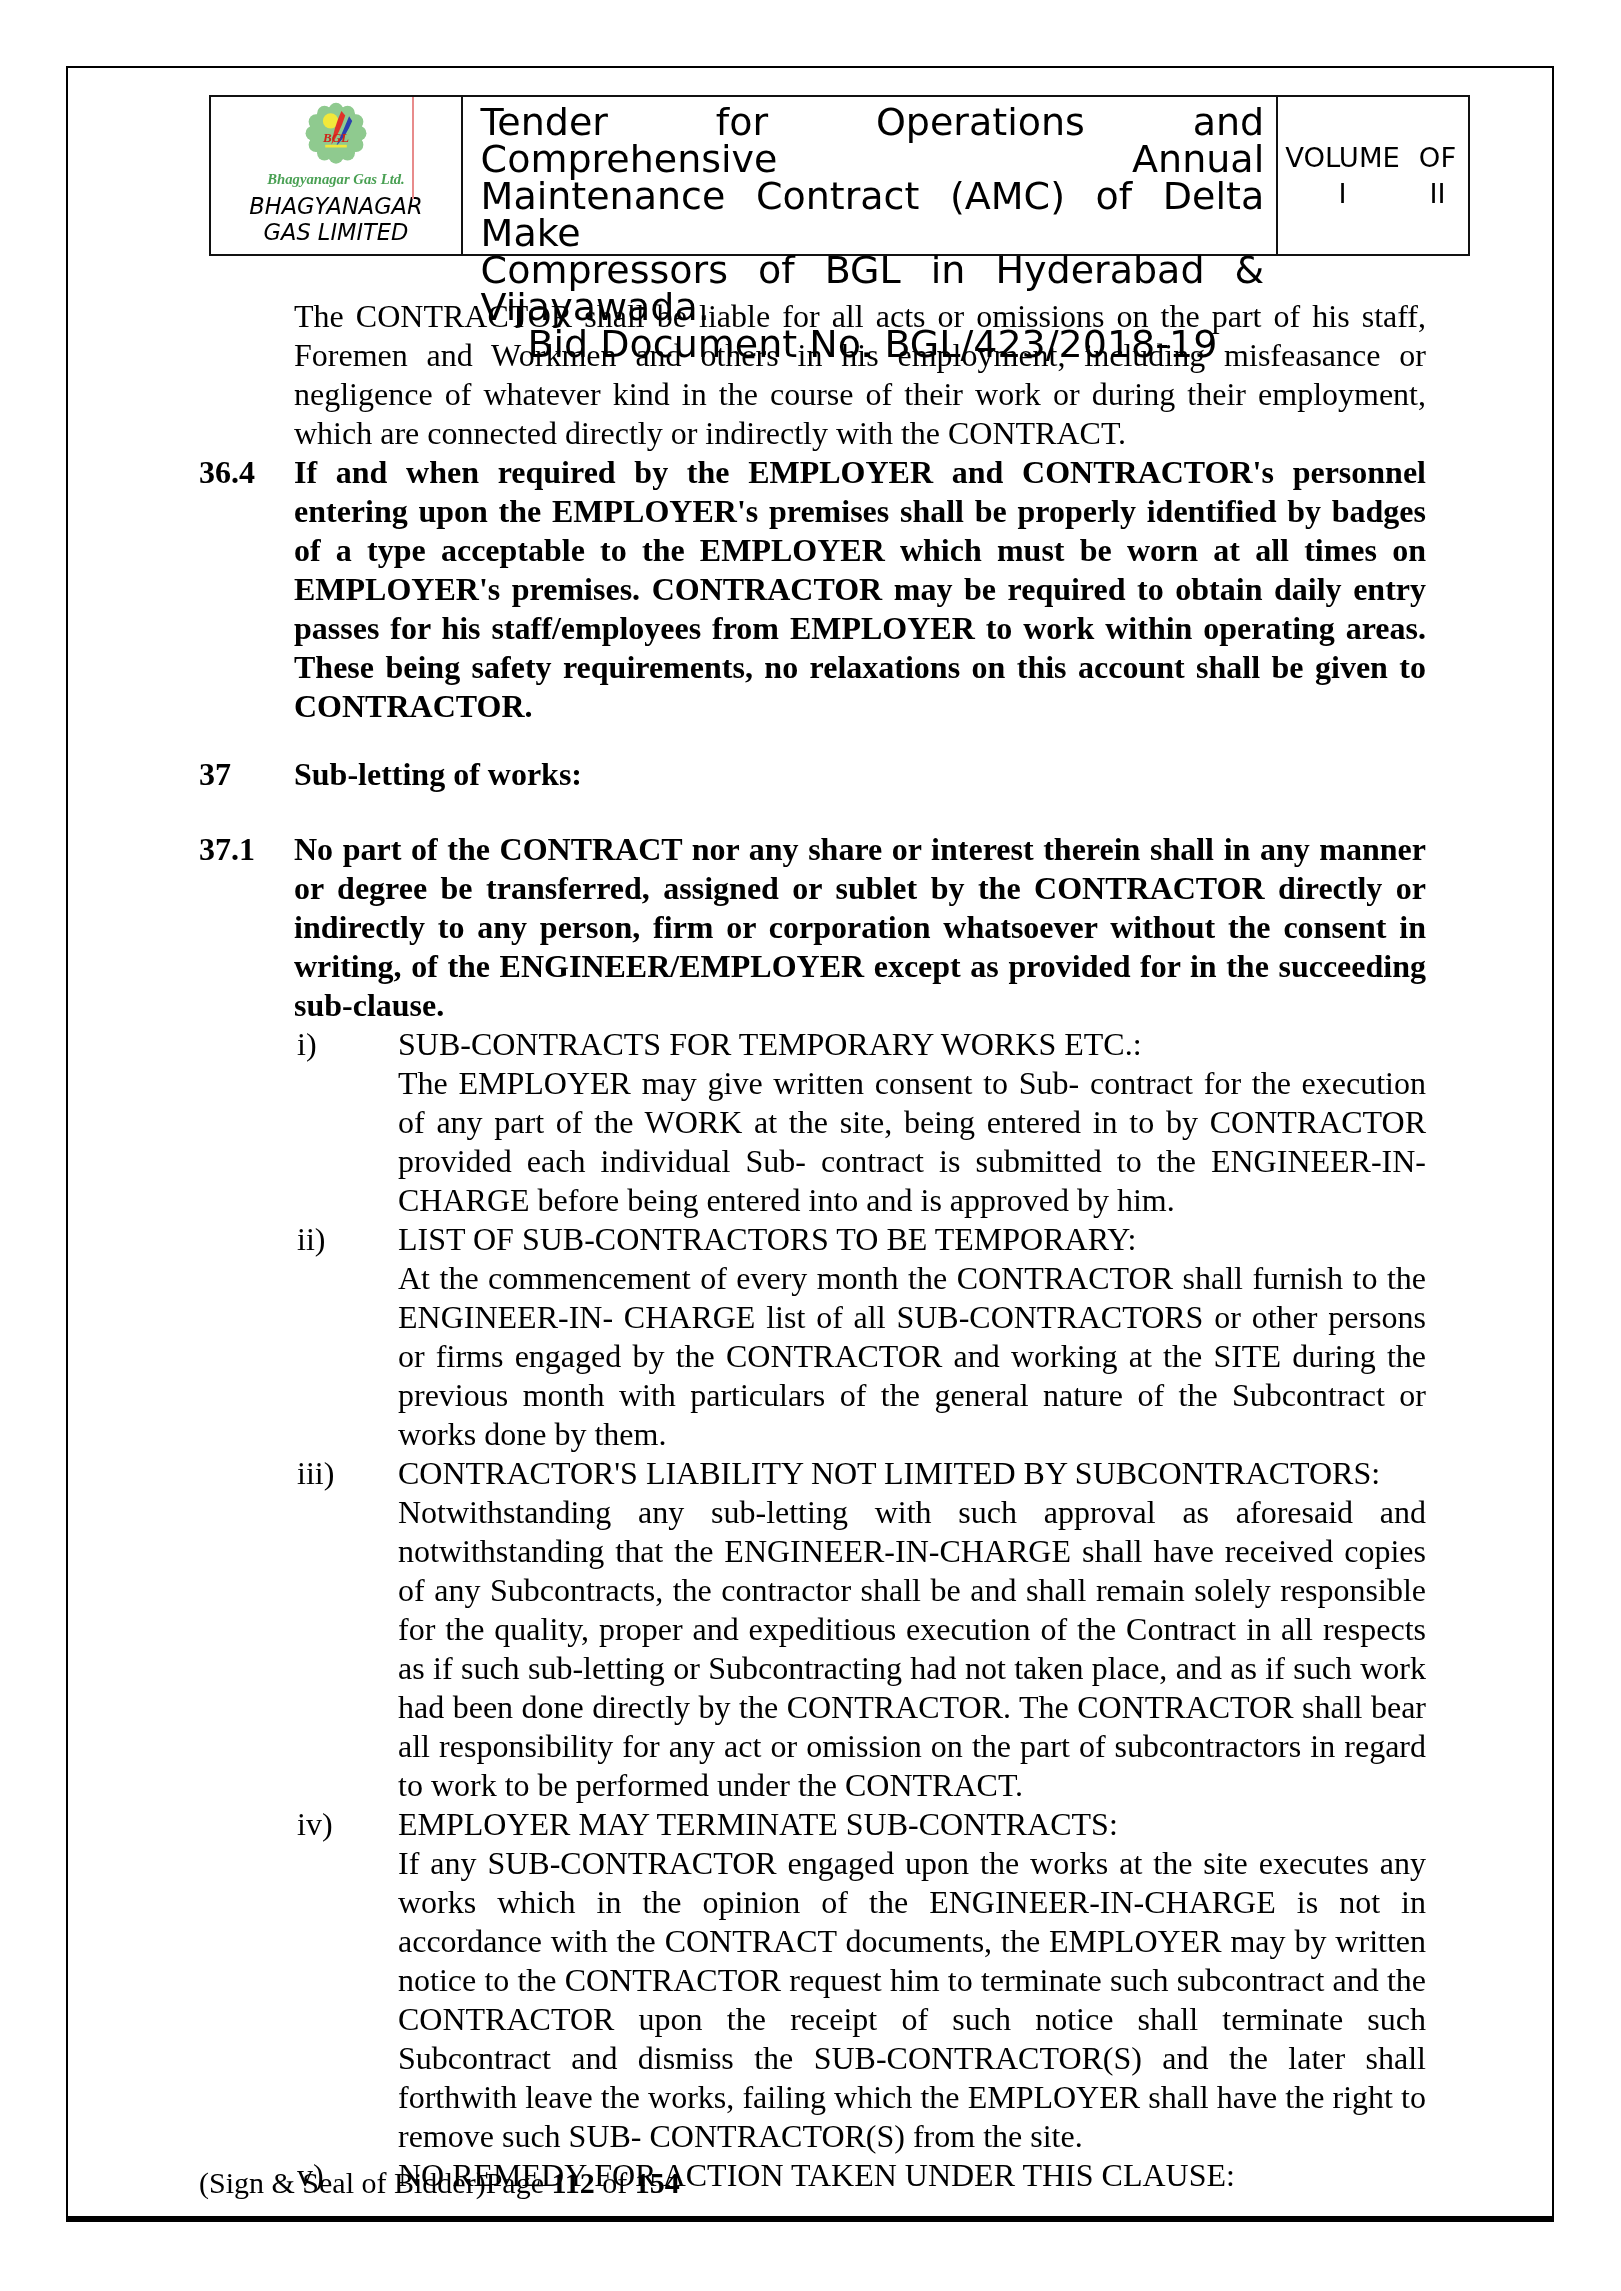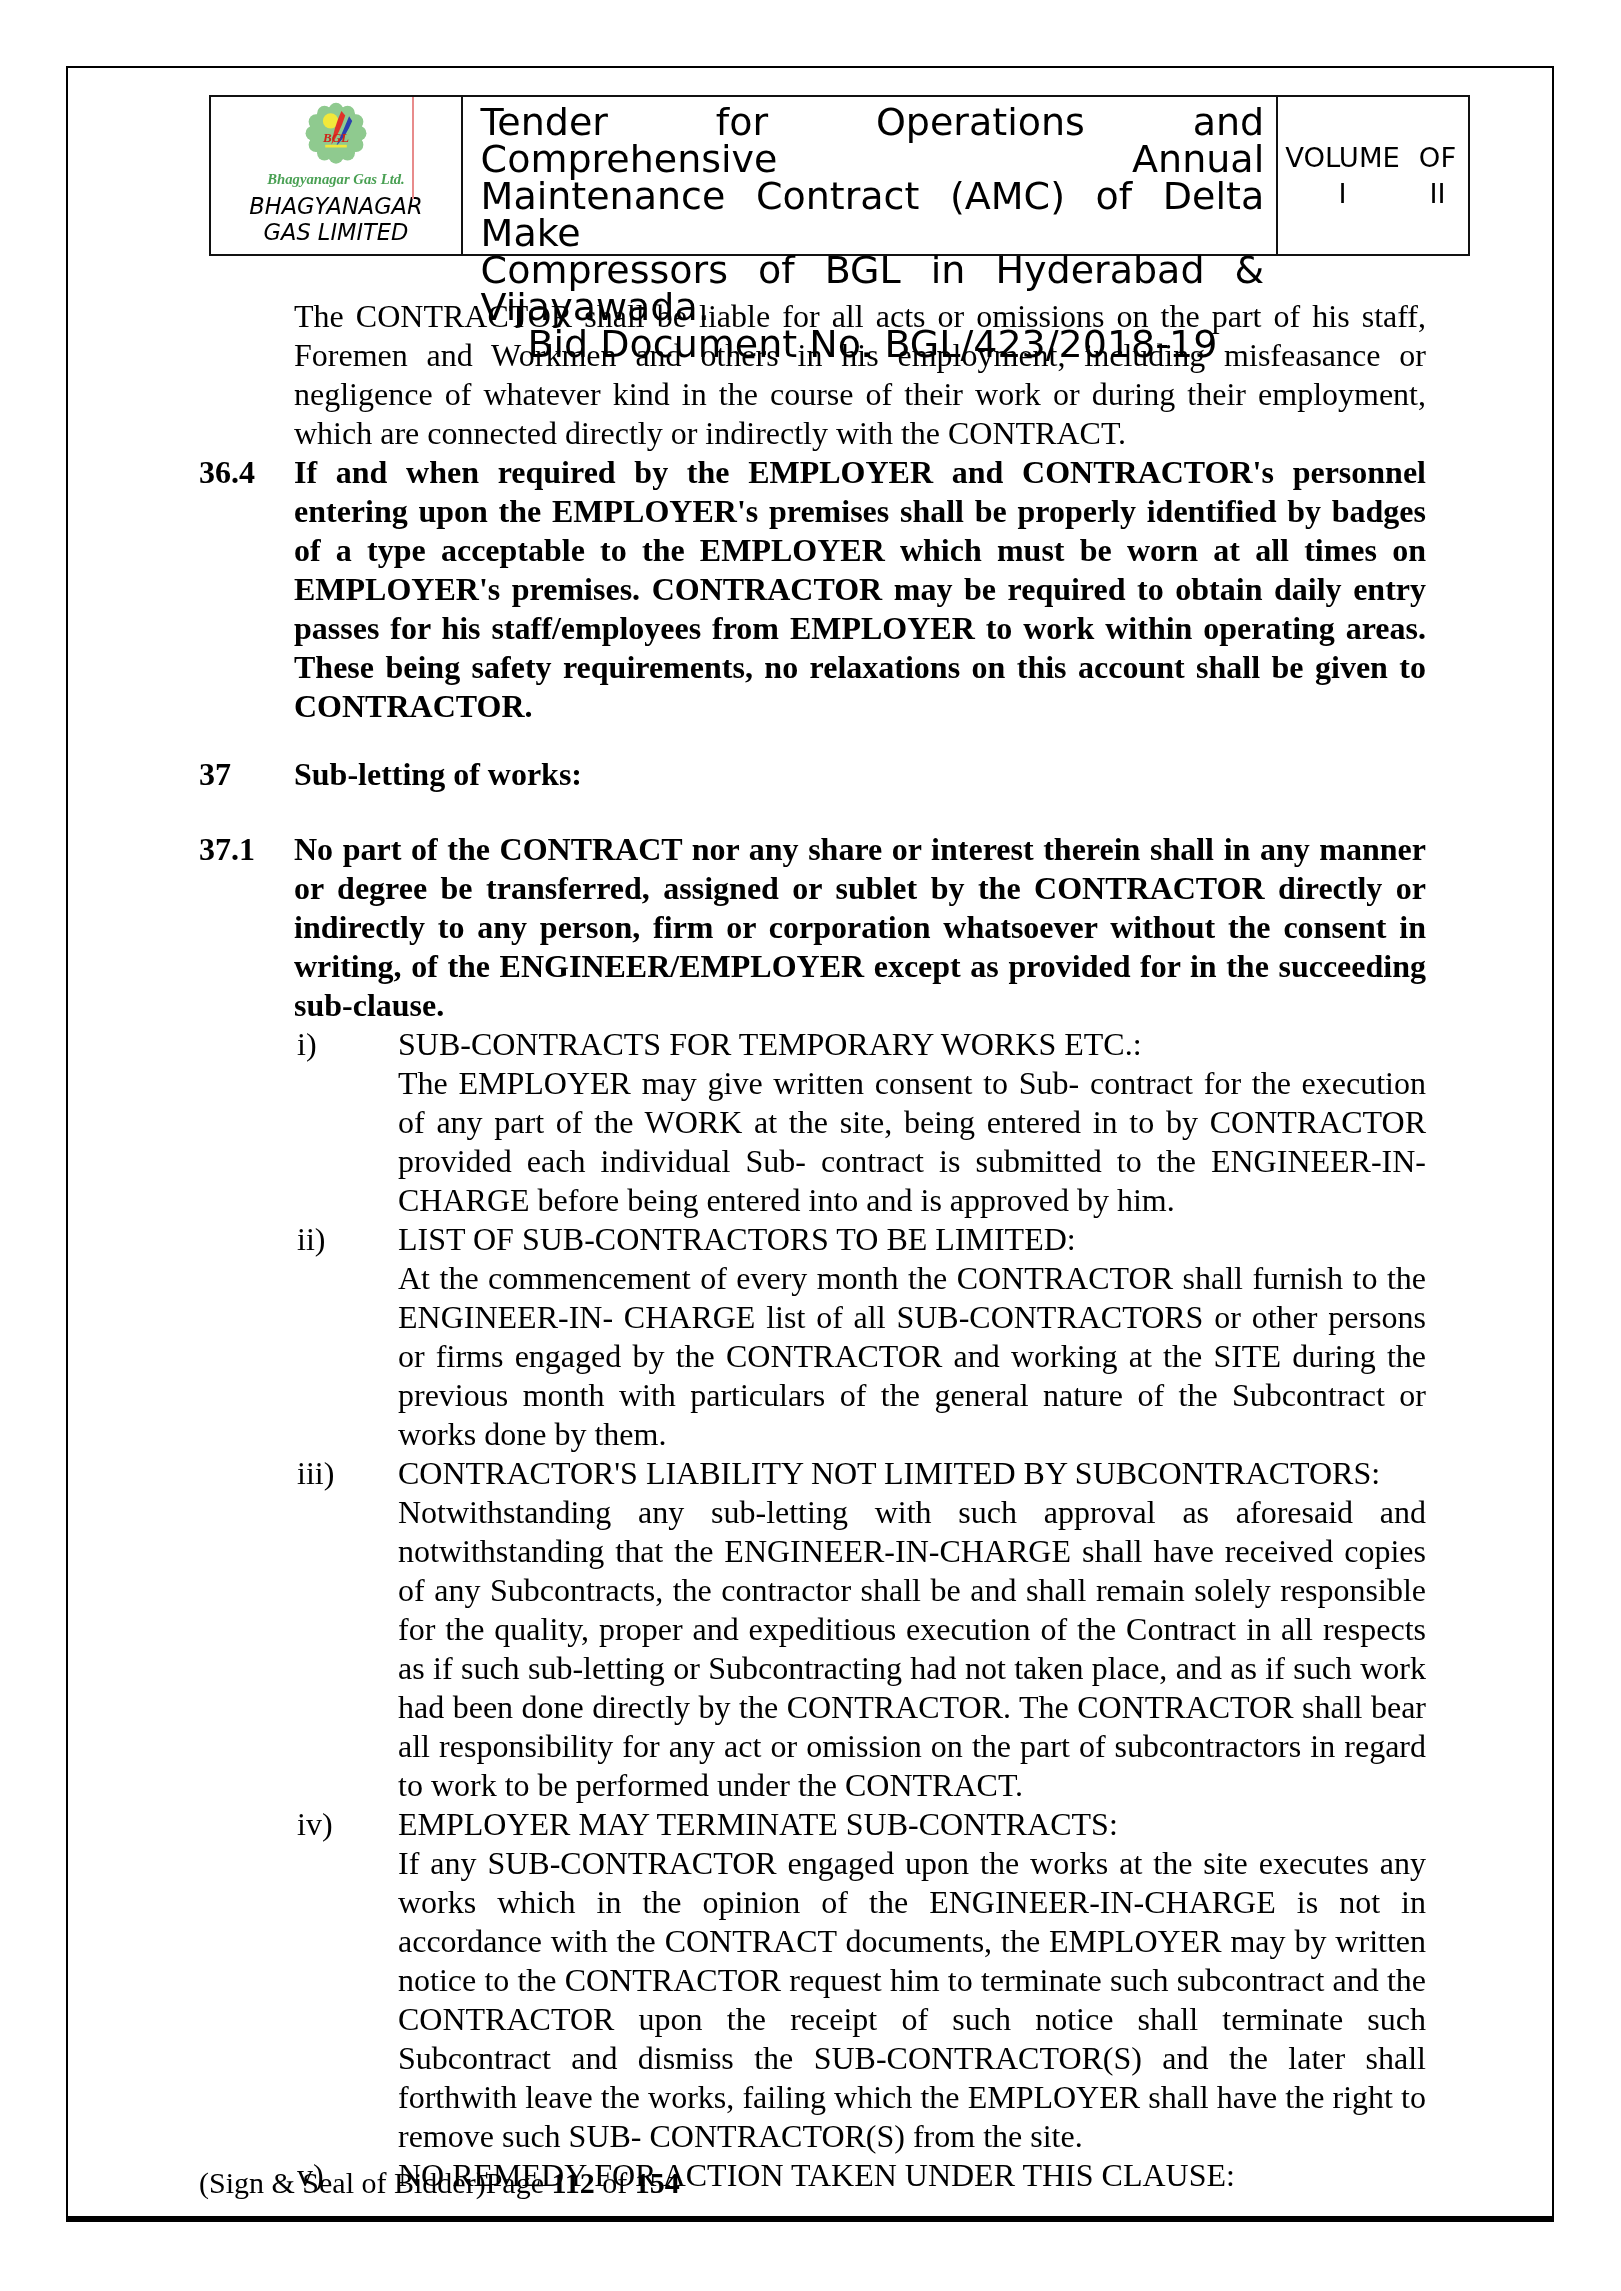--- a/index.html
+++ b/index.html
@@ -175,21 +175,21 @@
       <div class="sub-marker">i)</div>
       <div class="sub-body">
         <div class="sub-title">SUB-CONTRACTS FOR TEMPORARY WORKS ETC.:</div>
         <div class="sub-text">The EMPLOYER may give written consent to Sub- contract for the execution of any part of the WORK at the site, being entered in to by CONTRACTOR provided each individual Sub- contract is submitted to the ENGINEER-IN-CHARGE before being entered into and is approved by him.</div>
       </div>
     </div>
 
     <div class="subitem">
       <div class="sub-marker">ii)</div>
       <div class="sub-body">
-        <div class="sub-title">LIST OF SUB-CONTRACTORS TO BE LIMITED:</div>
+        <div class="sub-title">LIST OF SUB-CONTRACTORS TO BE TEMPORARY:</div>
         <div class="sub-text">At the commencement of every month the CONTRACTOR shall furnish to the ENGINEER-IN- CHARGE list of all SUB-CONTRACTORS or other persons or firms engaged by the CONTRACTOR and working at the SITE during the previous month with particulars of the general nature of the Subcontract or works done by them.</div>
       </div>
     </div>
 
     <div class="subitem">
       <div class="sub-marker">iii)</div>
       <div class="sub-body">
         <div class="sub-title">CONTRACTOR'S LIABILITY NOT LIMITED BY SUBCONTRACTORS:</div>
         <div class="sub-text">Notwithstanding any sub-letting with such approval as aforesaid and notwithstanding that the ENGINEER-IN-CHARGE shall have received copies of any Subcontracts, the contractor shall be and shall remain solely responsible for the quality, proper and expeditious execution of the Contract in all respects as if such sub-letting or Subcontracting had not taken place, and as if such work had been done directly by the CONTRACTOR. The CONTRACTOR shall bear all responsibility for any act or omission on the part of subcontractors in regard to work to be performed under the CONTRACT.</div>
       </div>

